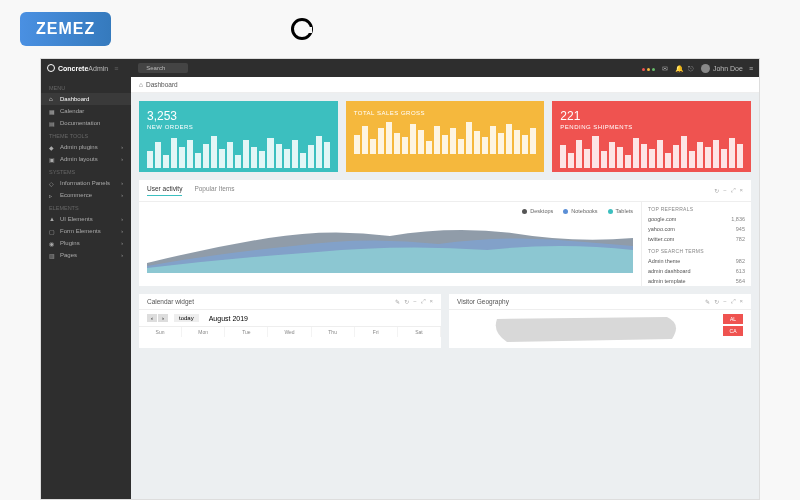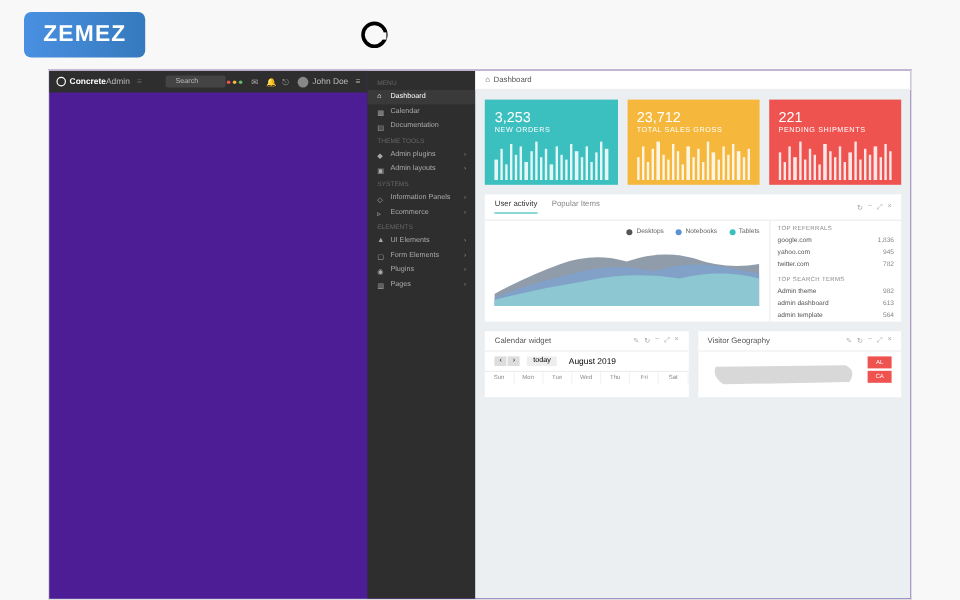--- a/index.html
+++ b/index.html
@@ -1,24 +1,24 @@
 <!DOCTYPE html>
 <html><head>
 <meta charset="utf-8">
 <style>
 *{margin:0;padding:0;box-sizing:border-box;font-family:-apple-system,BlinkMacSystemFont,"Segoe UI",Arial,sans-serif}
 body{background:#f8f8f8;overflow:hidden}
 .page{width:800px;height:500px;position:relative}
 .top-brands{height:58px;display:flex;align-items:center;padding:0 20px;gap:180px}
-.zemez{background:linear-gradient(90deg,#4a90e2,#357abd);color:#fff;padding:8px 16px;border-radius:6px;font-weight:700;font-size:19px;letter-spacing:1px}
+.zemez{background:linear-gradient(90deg,#4a90e2,#357abd);color:#fff;padding:8px 16px;border-radius:6px;font-weight:700;font-size:16px;letter-spacing:1px}
 .concrete-brand{display:flex;align-items:center;gap:6px;font-size:18px}
 .concrete-brand .c-icon{width:22px;height:22px;border:3px solid #000;border-radius:50%;position:relative}
 .concrete-brand .c-icon::after{content:"";position:absolute;right:-2px;top:6px;width:6px;height:6px;background:#f8f8f8}
 .concrete-brand b{font-weight:700}
-.app{position:absolute;left:40px;top:58px;right:40px;bottom:0;background:#4c1d95;border:1px solid #ddd;display:flex;font-size:7px;overflow:hidden}
+.app{position:absolute;left:40px;top:58px;right:40px;bottom:0;background:#15803d;border:1px solid #ddd;display:flex;flex-direction:column;font-size:7px;overflow:hidden}
 .topbar{height:18px;background:#2e2e2e;display:flex;align-items:center;color:#bbb;padding:0 6px}
 .topbar .logo{display:flex;align-items:center;gap:3px;font-size:7px}
 .topbar .logo-c{width:8px;height:8px;border:1.5px solid #fff;border-radius:50%}
 .topbar .search{margin-left:20px;background:#444;padding:2px 8px;border-radius:2px;font-size:6px;width:50px}
 .topbar .right{margin-left:auto;display:flex;align-items:center;gap:6px}
 .topbar .dots span{display:inline-block;width:3px;height:3px;border-radius:50%;margin:0 1px}
 .topbar .ico{width:7px;height:7px;color:#aaa}
 .topbar .user{display:flex;align-items:center;gap:3px}
 .topbar .avatar{width:9px;height:9px;border-radius:50%;background:#888}
 .body{flex:1;display:flex;overflow:hidden}
@@ -193,21 +193,20 @@
                   <div style="height: 76.4706%;"></div>
                   <div style="height: 58.8235%;"></div>
                   <div style="height: 88.2353%;"></div>
                   <div style="height: 47.0588%;"></div>
                   <div style="height: 70.5882%;"></div>
                   <div style="height: 100%;"></div>
                   <div style="height: 82.3529%;"></div>
                 </div>
             </div>
             <div class="stat yellow">
-              <div class="num">23,712</div>
               <div class="lbl">TOTAL SALES GROSS</div>
               <div class="bars" id="bars1">
                   <div style="height: 58.8235%;"></div>
                   <div style="height: 88.2353%;"></div>
                   <div style="height: 47.0588%;"></div>
                   <div style="height: 82.3529%;"></div>
                   <div style="height: 100%;"></div>
                   <div style="height: 64.7059%;"></div>
                   <div style="height: 52.9412%;"></div>
                   <div style="height: 94.1176%;"></div>

